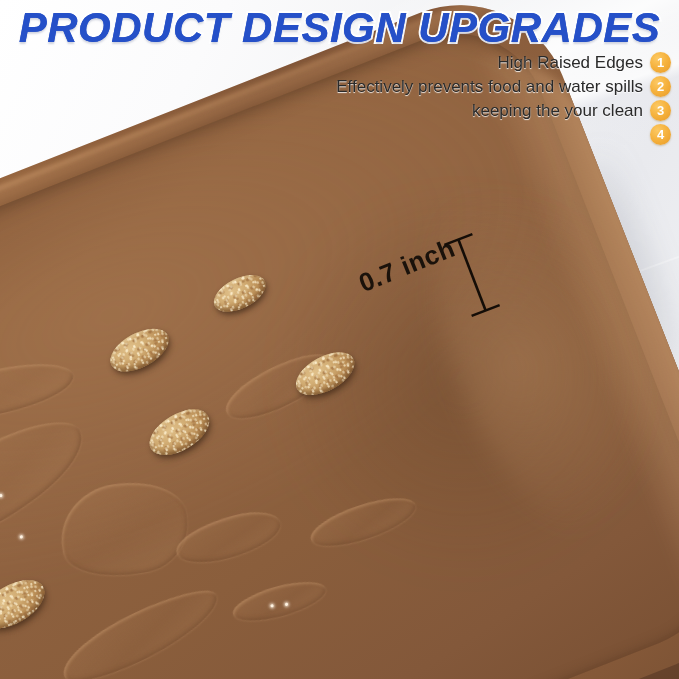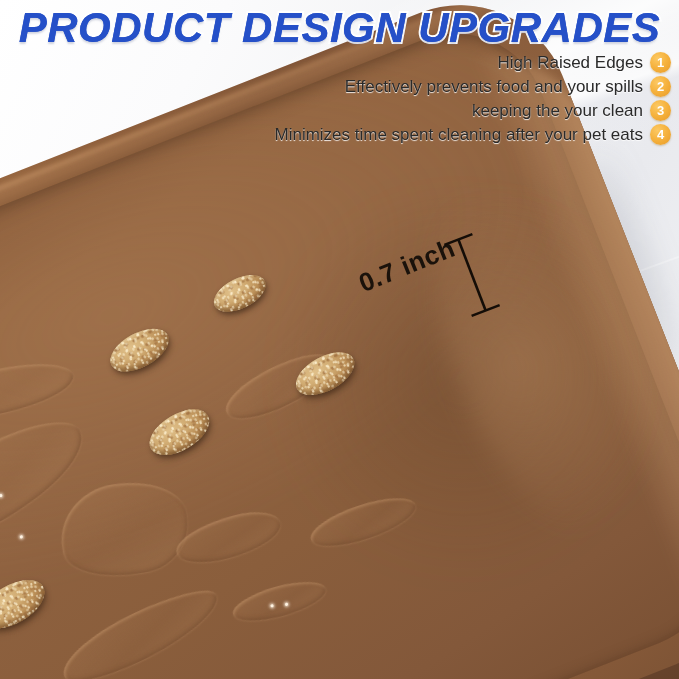--- a/index.html
+++ b/index.html
@@ -397,29 +397,28 @@
   <div class="title-fill">PRODUCT DESIGN UPGRADES</div>
 
   <div class="bullets">
 
     <div class="bullet-row">
       <span class="bullet-text">High Raised Edges</span>
       <span class="badge">1</span>
     </div>
 
     <div class="bullet-row">
-      <span class="bullet-text">Effectively prevents food and your spills</span>
+      <span class="bullet-text">Effectively prevents food and water spills</span>
       <span class="badge">2</span>
     </div>
 
     <div class="bullet-row">
       <span class="bullet-text">keeping the your clean</span>
       <span class="badge">3</span>
     </div>
 
     <div class="bullet-row">
-      <span class="bullet-text">Minimizes time spent cleaning after your pet eats</span>
       <span class="badge">4</span>
     </div>
 
   </div>
 
 </div>
 
 </body></html>

